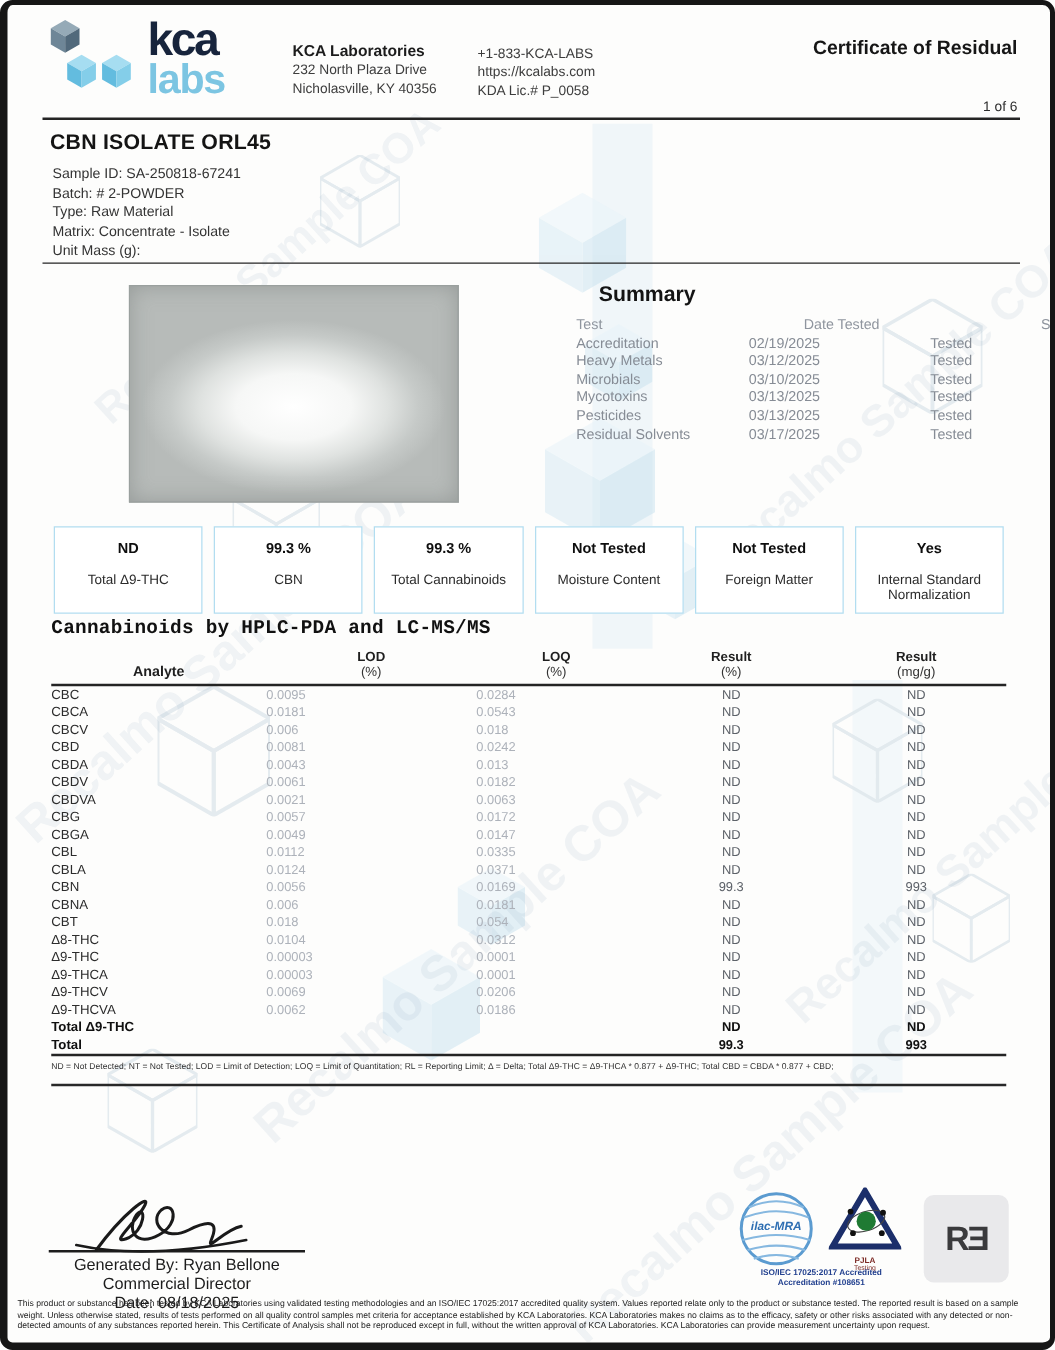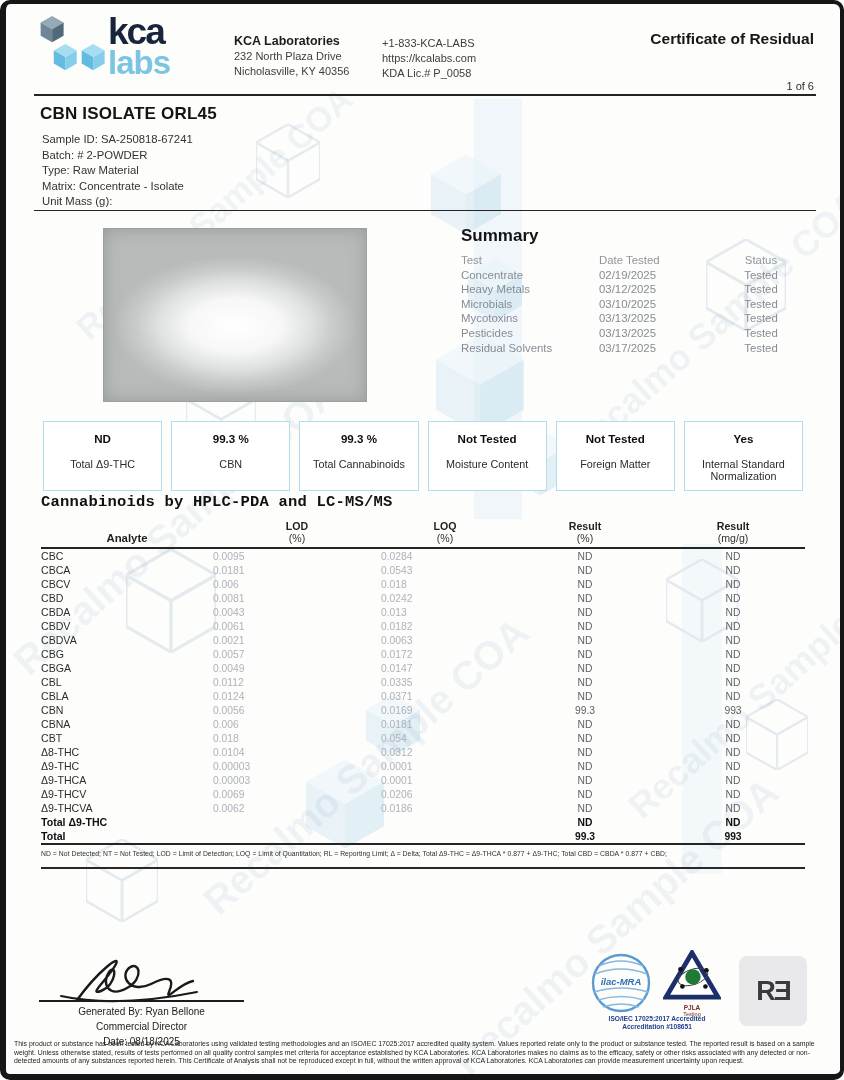--- a/index.html
+++ b/index.html
@@ -11,43 +11,43 @@
   }
   
   .wm{position:absolute;inset:0;z-index:0;pointer-events:none;overflow:hidden;}
   .wm-text{position:absolute;font-weight:bold;color:#7d9ab5;opacity:.10;transform:rotate(-42deg);white-space:nowrap;}
   .wm-band{position:absolute;background:#dfeef6;opacity:.5;}
   .wm-cube{position:absolute;opacity:.5;}
   .layer{position:absolute;z-index:1;}
   
   .header{left:28px;right:24px;top:10px;height:80px;}
   .logo{position:absolute;left:0;top:2px;display:flex;align-items:flex-start;}
-  .logo-text{margin-left:0;line-height:0.9;display:flex;flex-direction:column;}
+  .logo-text{margin-left:10px;line-height:0.9;display:flex;flex-direction:column;}
   .logo-kca{font-weight:bold;font-size:37px;color:#17243c;letter-spacing:-2px;line-height:32px;}
   .logo-labs{font-weight:bold;font-size:33px;color:#7cc5e2;letter-spacing:-1px;line-height:30px;}
   .lab-block{position:absolute;left:200px;top:20px;font-size:11px;color:#3d3d3d;line-height:15px;}
   .lab-name{font-weight:bold;font-size:12.5px;color:#1c1c1c;}
   .contact-block{position:absolute;left:348px;top:22px;font-size:11px;color:#3d3d3d;line-height:15px;}
   .title-block{position:absolute;right:2px;top:16px;text-align:right;}
   .doc-title{font-weight:bold;font-size:15.5px;color:#161616;}
   .page-num{font-size:11px;color:#2c2c2c;margin-top:32px;}
   .rule{position:absolute;left:28px;right:24px;border-top:2.2px solid #242424;}
   
   .sample-title{position:absolute;left:34px;top:100px;font-size:17px;font-weight:bold;color:#141414;letter-spacing:.2px;}
   .info-col{position:absolute;font-size:11.3px;color:#333;line-height:15.6px;}
   .client-label{font-weight:bold;color:#161616;}
   
   .photo{position:absolute;left:97px;top:224px;width:264px;height:174px;
     background:radial-gradient(ellipse 46% 40% at 50% 56%,#ffffff 0%,#f6f7f6 38%,#dfe2e0 62%,#c6cac8 82%,#b7bbb9 100%);
     box-shadow:inset 0 0 0 1px #9aa09e, inset 0 0 18px rgba(120,126,124,.55);}
   
   .summary{position:absolute;left:455px;top:222px;width:350px;}
-  .summary-title{font-size:17px;font-weight:bold;color:#141414;margin-bottom:7px;}
+  .summary-title{font-size:17px;font-weight:bold;color:#141414;margin-bottom:7px;margin-left:18px;}
   .srow{display:grid;grid-template-columns:138px 122px 80px;font-size:11.4px;color:#868c95;line-height:14.6px;}
-  .srow.head{color:#8f959e;}
+  .srow.head{color:#8f959e;gap:44px;}
   .s-status{text-align:center;}
   
   .boxes{position:absolute;left:37px;right:37px;top:417px;height:70px;display:flex;gap:9px;}
   .box{flex:1;border:1.6px solid #b2ddf0;background:#fff;display:flex;flex-direction:column;align-items:center;padding-top:10px;box-sizing:border-box;}
   .box-value{font-weight:bold;font-size:11.6px;color:#0e0e0e;}
   .box-label{font-size:10.8px;color:#2b2b2b;margin-top:13px;text-align:center;line-height:12px;padding:0 4px;}
   
   .cann{position:absolute;left:35px;right:35px;top:489px;}
   .sec-title{font-size:15.5px;font-weight:bold;color:#111;letter-spacing:.2px;font-family:Liberation Mono, monospace;}
   .thead{display:grid;grid-template-columns:172px 168px 128px 152px auto;margin-top:9px;border-bottom:2.2px solid #242424;padding-bottom:3px;align-items:end;}
@@ -60,21 +60,21 @@
   .c1,.c2{color:#adb2ba;text-align:left;}
   .c3,.c4{color:#5d6269;text-align:center;}
   .trow.bold .c0,.trow.bold .c3,.trow.bold .c4{color:#101010;font-weight:bold;}
   .footnote{font-size:6.8px;color:#2e2e2e;margin-top:5px;letter-spacing:.05px;}
   .rule3{margin-top:10px;border-top:2.4px solid #282828;}
   
   .sig{position:absolute;top:950px;text-align:center;}
   .sig-1{left:33px;width:205px;} .sig-2{left:248px;width:215px;}
   .sig svg{display:block;margin:0 auto;}
   .sig-line{border-top:2.2px solid #1d1d1d;margin-top:-4px;}
-  .sig-text{font-size:10px;color:#1c1c1c;line-height:15.2px;margin-top:2px;}
+  .sig-text{font-size:13px;color:#1c1c1c;line-height:15.2px;margin-top:2px;}
   
   .ilac{position:absolute;left:584px;top:948px;width:62px;height:62px;}
   .ilac-label{position:absolute;left:0;right:0;top:24px;text-align:center;font-size:9.5px;font-weight:bold;font-style:italic;color:#2f6fb2;}
   .pjla{position:absolute;left:656px;top:946px;width:60px;text-align:center;}
   .pjla-t1{font-size:6.5px;font-weight:bold;color:#7c2a25;line-height:7px;}
   .pjla-t2{font-size:5.5px;color:#7c2a25;line-height:6px;}
   .accr-text{position:absolute;left:576px;top:1011px;width:150px;text-align:center;font-size:6.6px;font-weight:bold;color:#23418f;line-height:8.2px;}
   .re-box{position:absolute;left:733px;top:952px;width:68px;height:70px;background:#e9e9eb;border-radius:8px;display:flex;align-items:center;justify-content:center;
     font-size:27px;font-weight:bold;color:#3a3a3c;letter-spacing:-2px;}
   
@@ -217,21 +217,21 @@
   <div class="layer photo"></div>
   <div class="layer summary">
     <div class="summary-title">Summary</div>
     <div class="srow head">
       <div class="s-test">Test</div>
       <div class="s-date">Date Tested</div>
       <div class="s-status">Status</div>
     </div>
     <div id="summary-rows">
         <div class="srow">
-          <div class="s-test">Concentrate</div>
+          <div class="s-test">Accreditation</div>
           <div class="s-date">02/19/2025</div>
           <div class="s-status">Tested</div>
         </div>
         <div class="srow">
           <div class="s-test">Heavy Metals</div>
           <div class="s-date">03/12/2025</div>
           <div class="s-status">Tested</div>
         </div>
         <div class="srow">
           <div class="s-test">Microbials</div>

